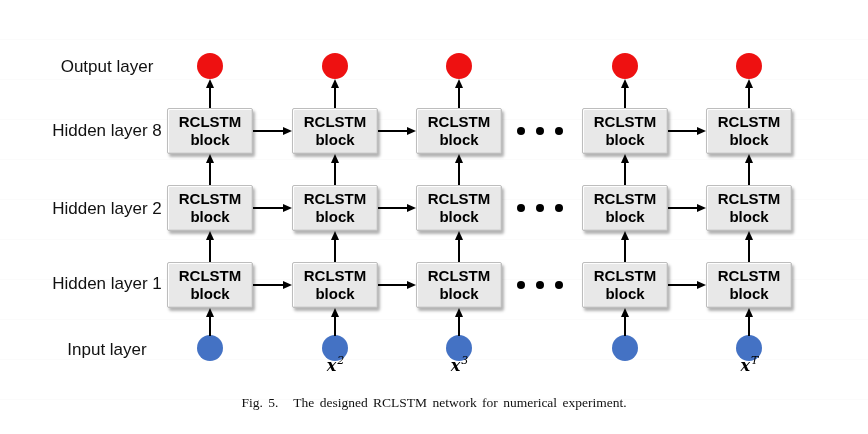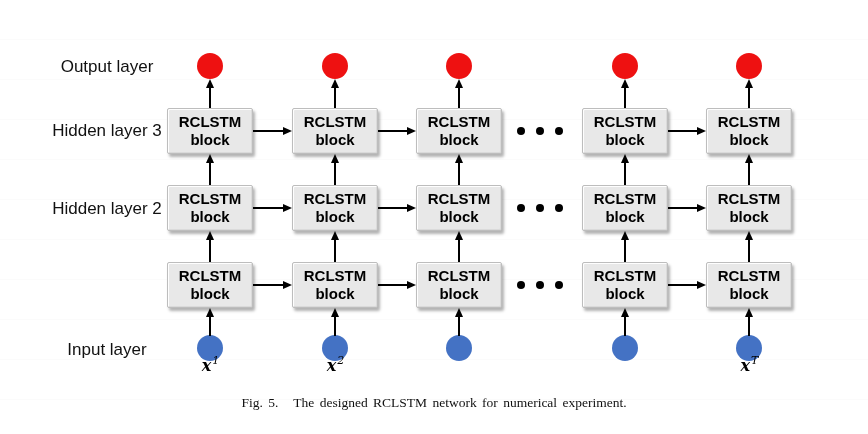--- a/index.html
+++ b/index.html
@@ -71,22 +71,23 @@
     font-family:"Liberation Serif", serif; font-size:13.5px; color:#111; word-spacing:2px;
   }
   .caption .cap-text { margin-left:15px; }
 </style>
 </head>
 <body>
 
 <div class="stage">
 
   <div class="rowlabel rl-output">Output layer</div>
-  <div class="rowlabel rl-h3">Hidden layer 3</div>
+  <div class="rowlabel rl-h3">Hidden layer 8</div>
   <div class="rowlabel rl-h2">Hidden layer 2</div>
+  <div class="rowlabel rl-h1">Hidden layer 1</div>
   <div class="rowlabel rl-input">Input layer</div>
 
   <div class="node red c1" style="background: rgb(238, 17, 17);"></div>
   <div class="node red c2" style="background: rgb(238, 17, 17);"></div>
   <div class="node red c3" style="background: rgb(238, 17, 17);"></div>
   <div class="node red c4" style="background: rgb(238, 17, 17);"></div>
   <div class="node red c5" style="background: rgb(238, 17, 17);"></div>
 
   <div class="node blue c1" style="background: rgb(68, 114, 196);"></div>
   <div class="node blue c2" style="background: rgb(68, 114, 196);"></div>
@@ -287,21 +288,21 @@
       <span class="dot"></span>
       <span class="dot"></span>
       <span class="dot"></span>
     </div>
   <div class="dots r1">
       <span class="dot"></span>
       <span class="dot"></span>
       <span class="dot"></span>
     </div>
 
-  <div class="ilabel c1"><span>x</span><sup>1</sup></div>
   <div class="ilabel c2"><span>x</span><sup>2</sup></div>
+  <div class="ilabel c3"><span>x</span><sup>3</sup></div>
   <div class="ilabel c5"><span>x</span><sup>T</sup></div>
 
   <div class="caption">
     <span>Fig. 5.</span><span class="cap-text">The designed RCLSTM network for numerical experiment.</span>
   </div>
 
 </div>
 
 </body></html>

